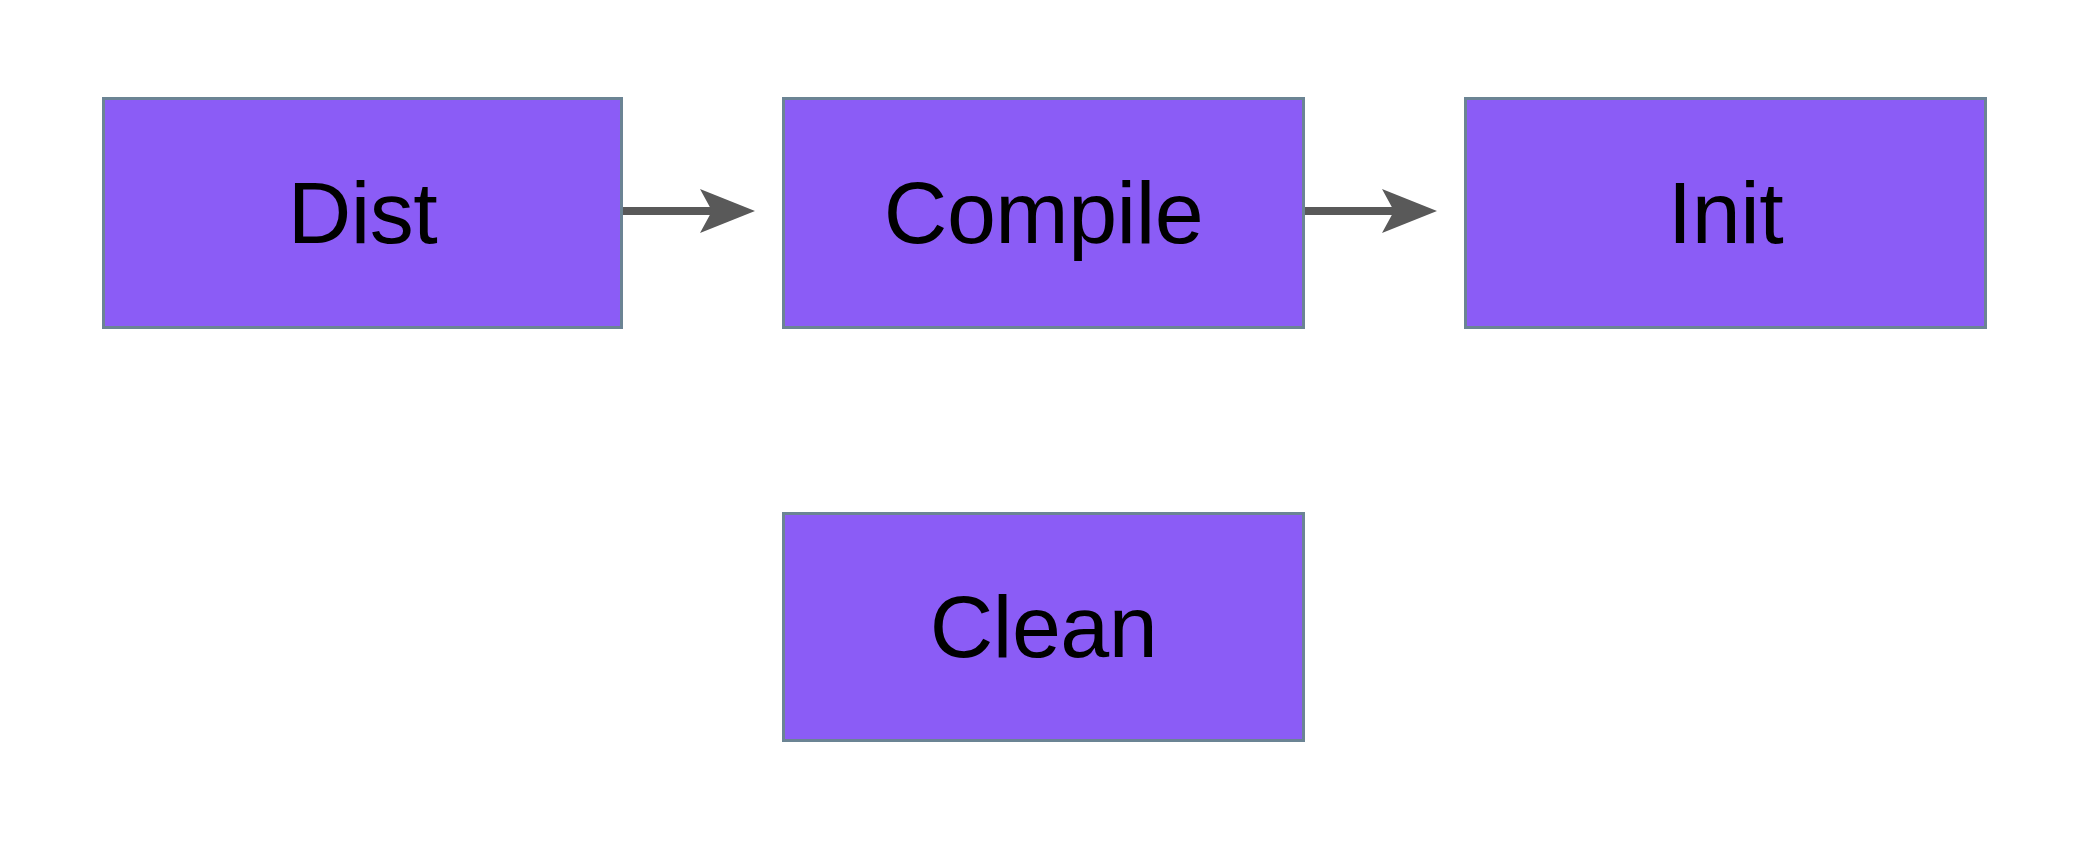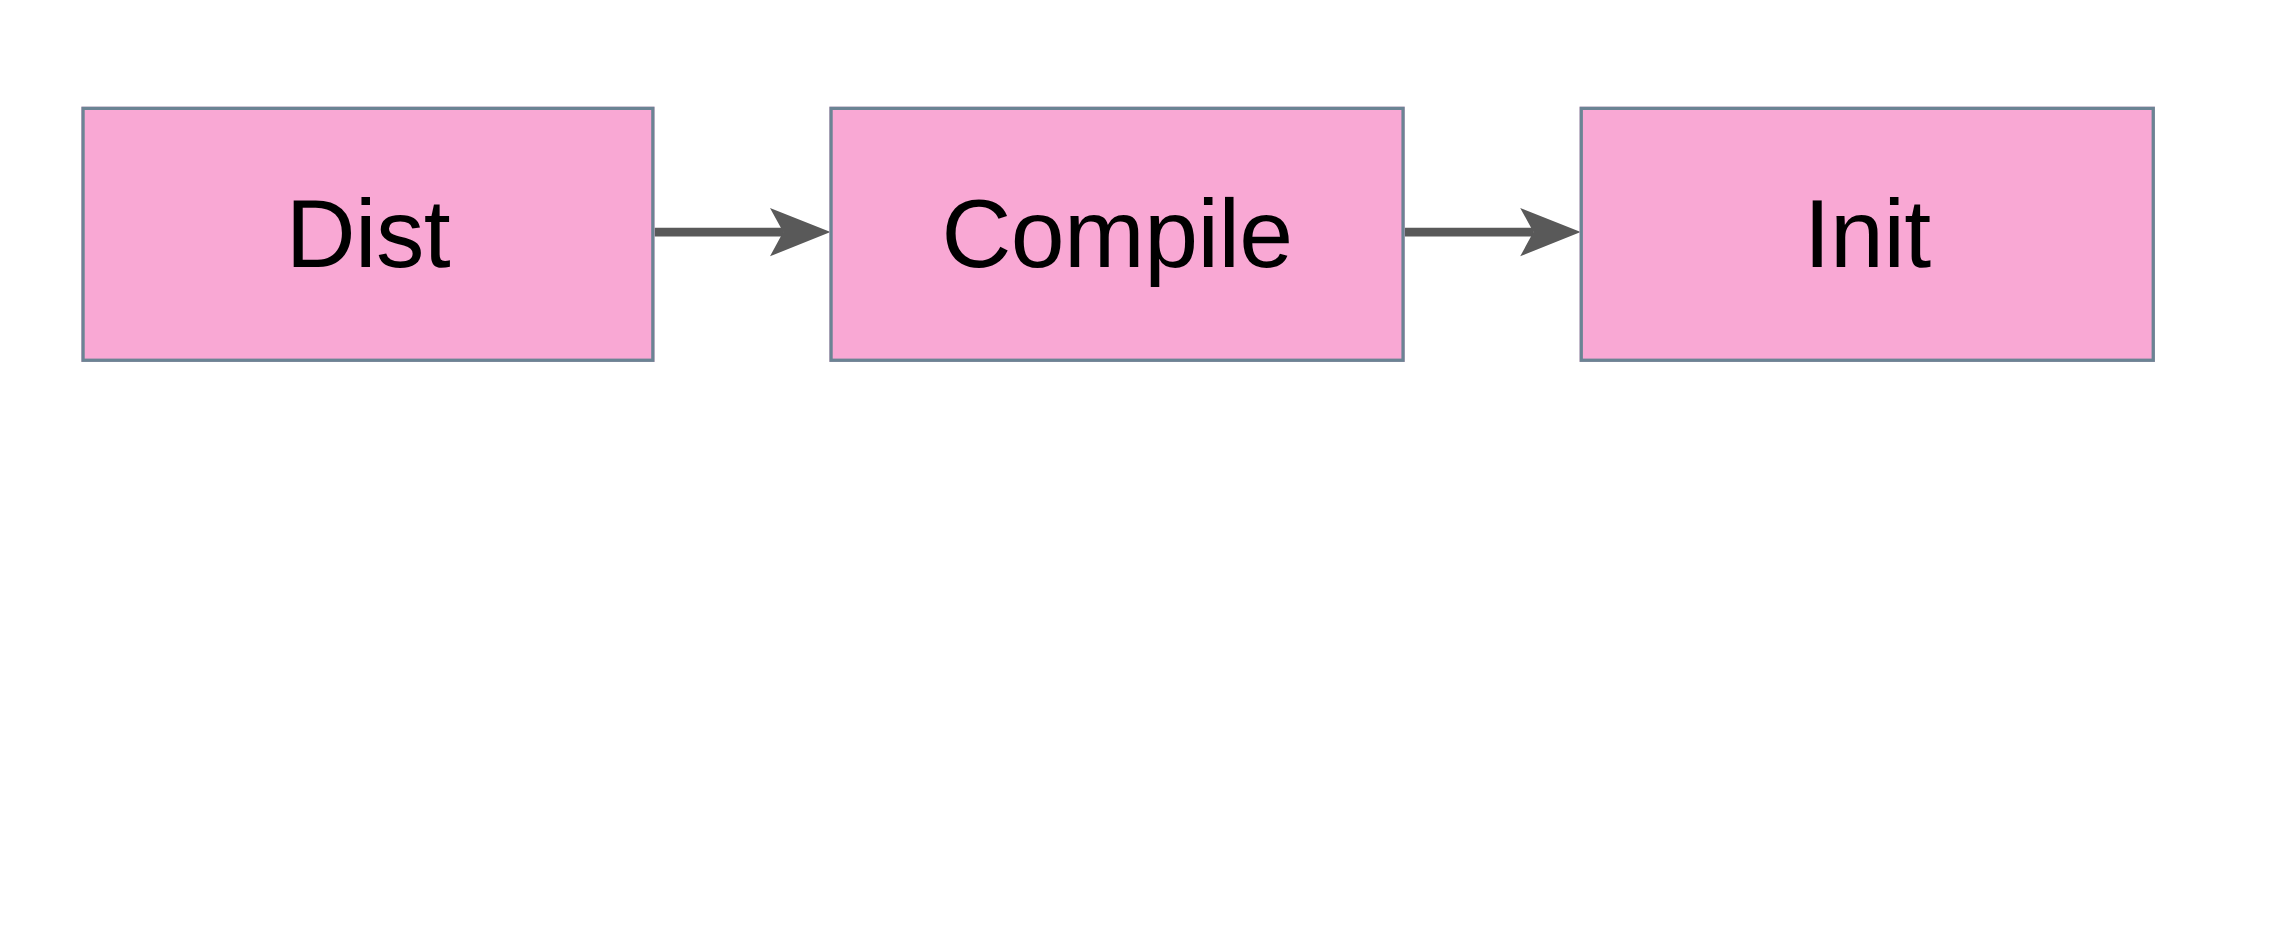--- a/index.html
+++ b/index.html
@@ -15,25 +15,26 @@
   #diagram-canvas {
     position: relative;
     width: 2078px;
     height: 848px;
     background: #FFFFFF;
     overflow: hidden;
   }
   .node {
     position: absolute;
     box-sizing: border-box;
-    background: #f9a8d4;
+    background: #8b5cf6;
     border: 3px solid #6B8494;
     display: flex;
     align-items: center;
     justify-content: center;
+    margin-left: 28px;
   }
   .node-label {
     font-family: "Liberation Sans", sans-serif;
     font-size: 88px;
     font-weight: 400;
     line-height: 1;
     color: #000000;
     letter-spacing: -0.5px;
     white-space: nowrap;
     user-select: none;
@@ -87,14 +88,17 @@
   </div>
 
   <div class="node" id="node-init">
     <span class="node-label">Init</span>
   </div>
 
   <div class="node" id="node-compile">
     <span class="node-label">Compile</span>
   </div>
 
+  <div class="node" id="node-clean">
+    <span class="node-label">Clean</span>
+  </div>
 
 </div>
 
 </body></html>

